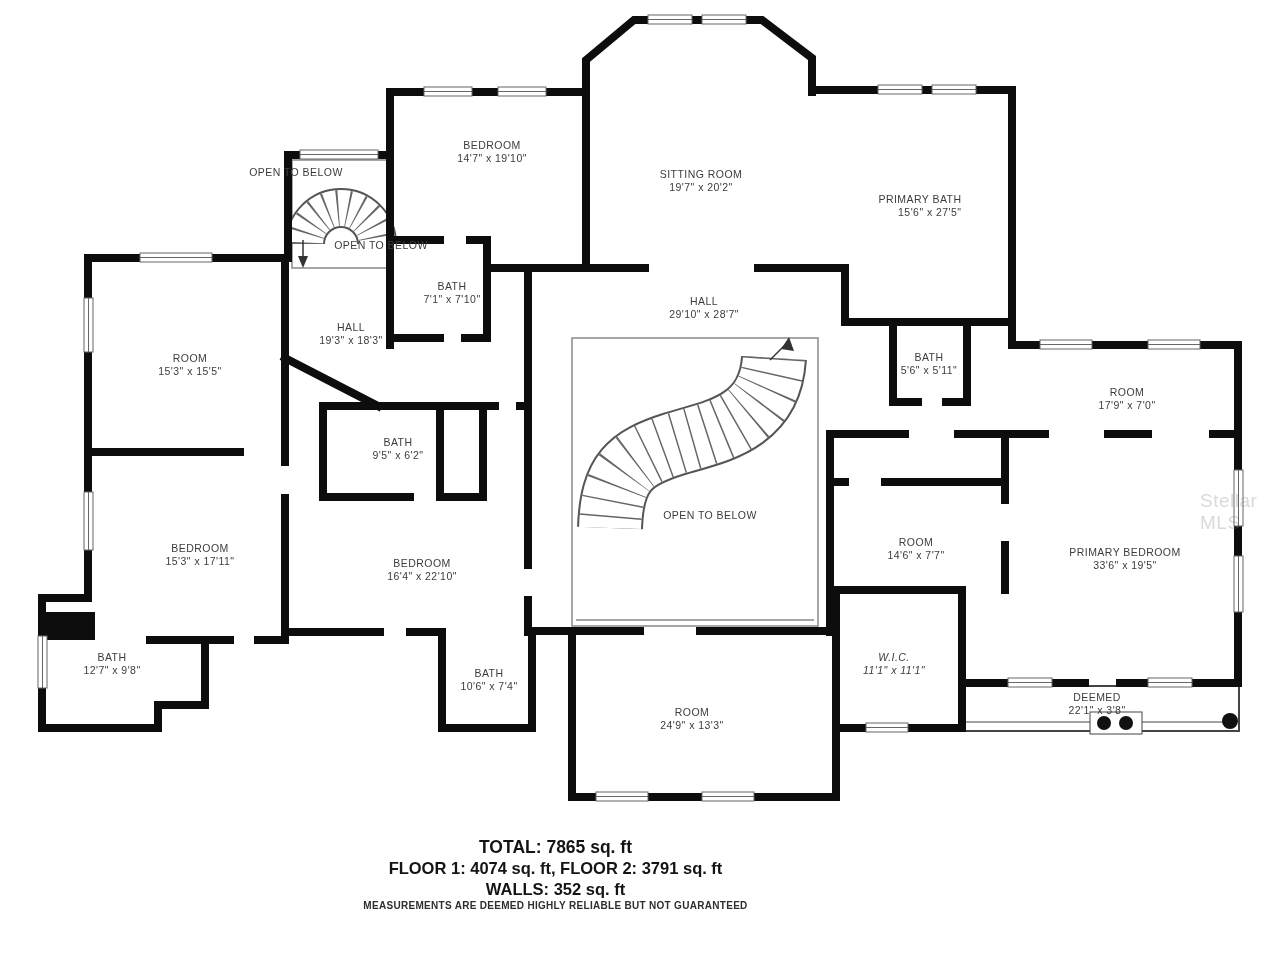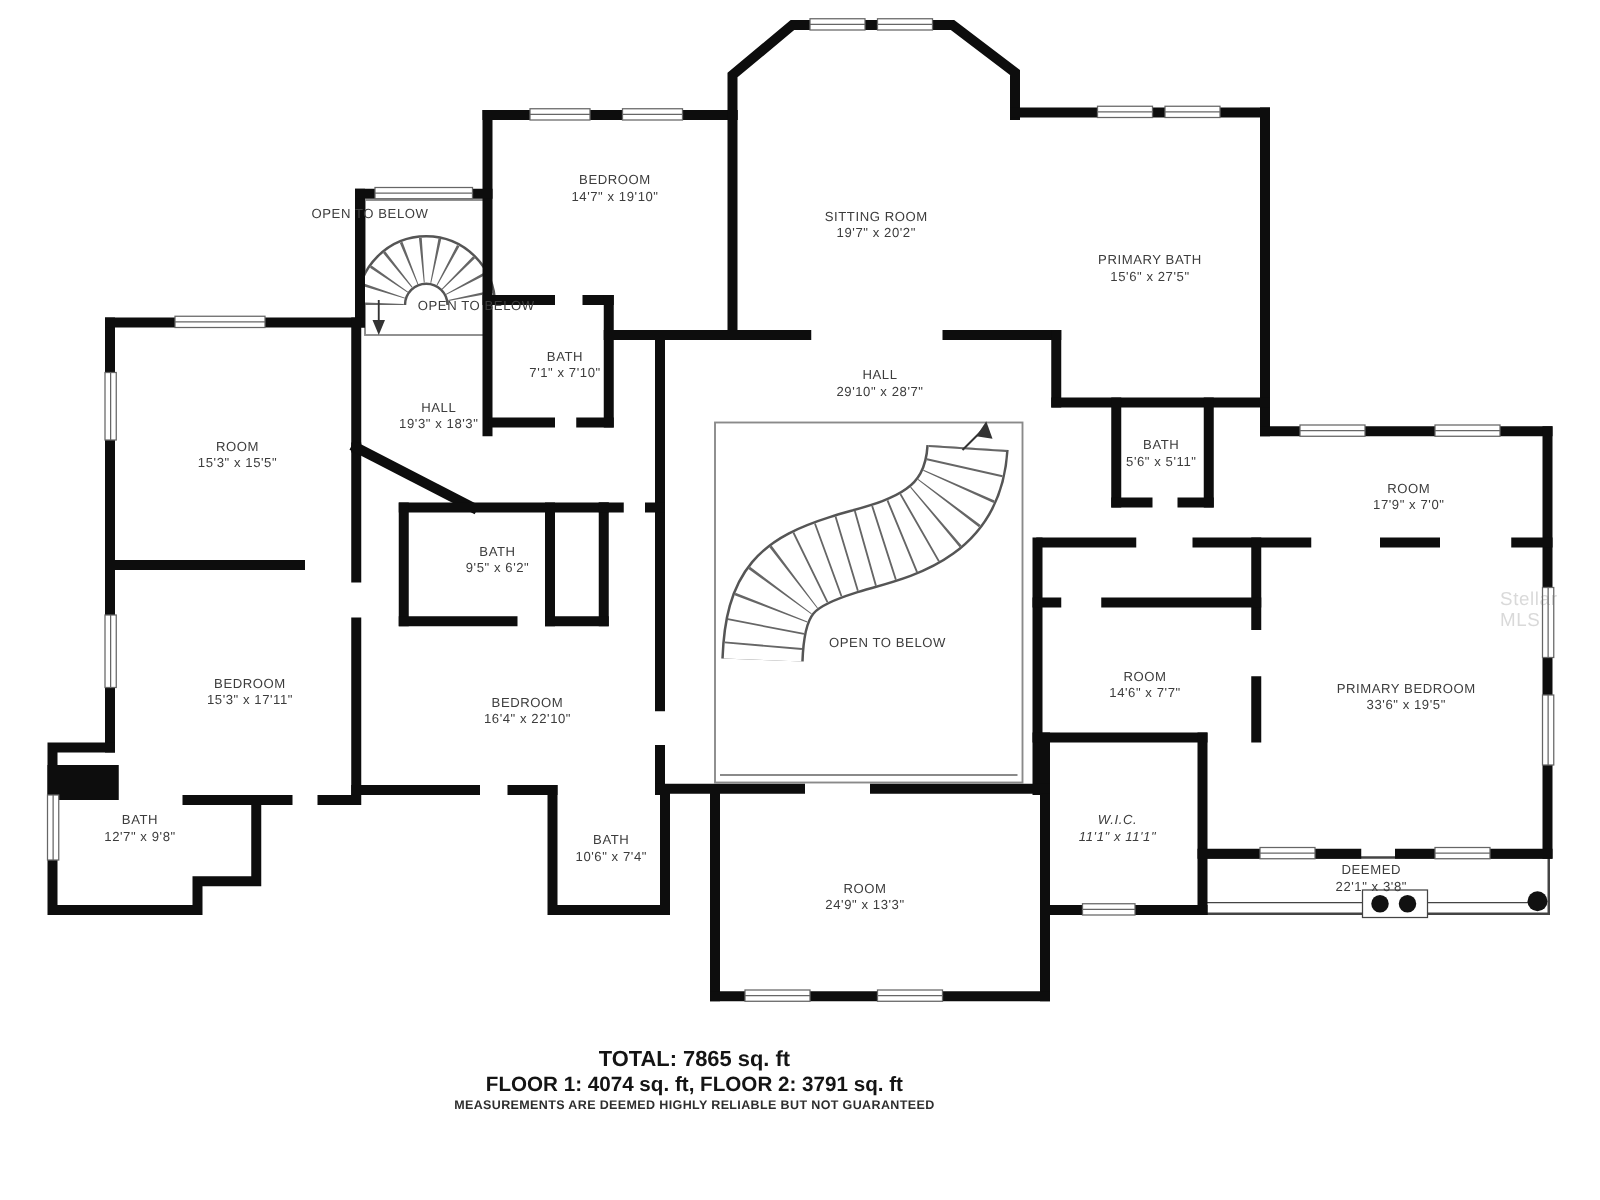--- a/index.html
+++ b/index.html
@@ -3,22 +3,22 @@
 <meta charset="utf-8">
 <style>
   html,body{margin:0;padding:0;background:#ffffff;}
   #stage{position:relative;width:1280px;height:960px;background:#fff;overflow:hidden;
          font-family:"Liberation Sans",sans-serif;}
   #plan-svg{position:absolute;left:0;top:0;}
   .room-label{position:absolute;transform:translate(-50%,-50%);text-align:center;
               color:#3c3c3c;font-size:10.5px;line-height:12.5px;letter-spacing:.45px;
               white-space:nowrap;z-index:5;}
   .room-label .rn{font-weight:400;}
-  #watermark{position:absolute;left:1200px;top:471px;color:rgba(120,120,120,0.28);
-             font-size:15px;letter-spacing:.5px;z-index:4;}
+  #watermark{position:absolute;left:1200px;top:490px;color:rgba(120,120,120,0.28);
+             font-size:19px;letter-spacing:.5px;z-index:4;}
   #summary{position:absolute;left:0;top:836px;width:1111px;text-align:center;color:#141414;z-index:6;}
   #summary .total{font-size:17.5px;font-weight:700;line-height:22px;}
   #summary .line{font-size:16.5px;font-weight:700;line-height:21px;}
   #summary .disclaimer{margin-top:0;font-size:10px;font-weight:700;color:#2e2e2e;letter-spacing:.3px;}
 </style>
 </head>
 <body>
 
 <div id="stage">
 
@@ -173,21 +173,21 @@
         <div class="rn">OPEN TO BELOW</div>
       </div>
       <div class="room-label" style="left: 492px; top: 151px;">
         <div class="rn">BEDROOM</div>
         <div class="rd">14'7" x 19'10"</div>
       </div>
       <div class="room-label" style="left: 701px; top: 180px;">
         <div class="rn">SITTING ROOM</div>
         <div class="rd">19'7" x 20'2"</div>
       </div>
-      <div class="room-label" style="left: 920px; top: 215px;">
+      <div class="room-label" style="left: 920px; top: 205px; text-align: right;">
         <div class="rn">PRIMARY BATH</div>
         <div class="rd">15'6" x 27'5"</div>
       </div>
       <div class="room-label" style="left: 381px; top: 245px;">
         <div class="rn">OPEN TO BELOW</div>
       </div>
       <div class="room-label" style="left: 452px; top: 292px;">
         <div class="rn">BATH</div>
         <div class="rd">7'1" x 7'10"</div>
       </div>
@@ -254,16 +254,17 @@
         <div class="rn">DEEMED</div>
         <div class="rd">22'1" x 3'8"</div>
       </div>
     </div>
 
   <div id="watermark">Stellar MLS</div>
 
   <div id="summary">
     <div class="total">TOTAL: 7865 sq. ft</div>
     <div class="line">FLOOR 1: 4074 sq. ft, FLOOR 2: 3791 sq. ft</div>
+    <div class="line">WALLS: 352 sq. ft</div>
     <div class="disclaimer">MEASUREMENTS ARE DEEMED HIGHLY RELIABLE BUT NOT GUARANTEED</div>
   </div>
 
 </div>
 
 </body></html>

